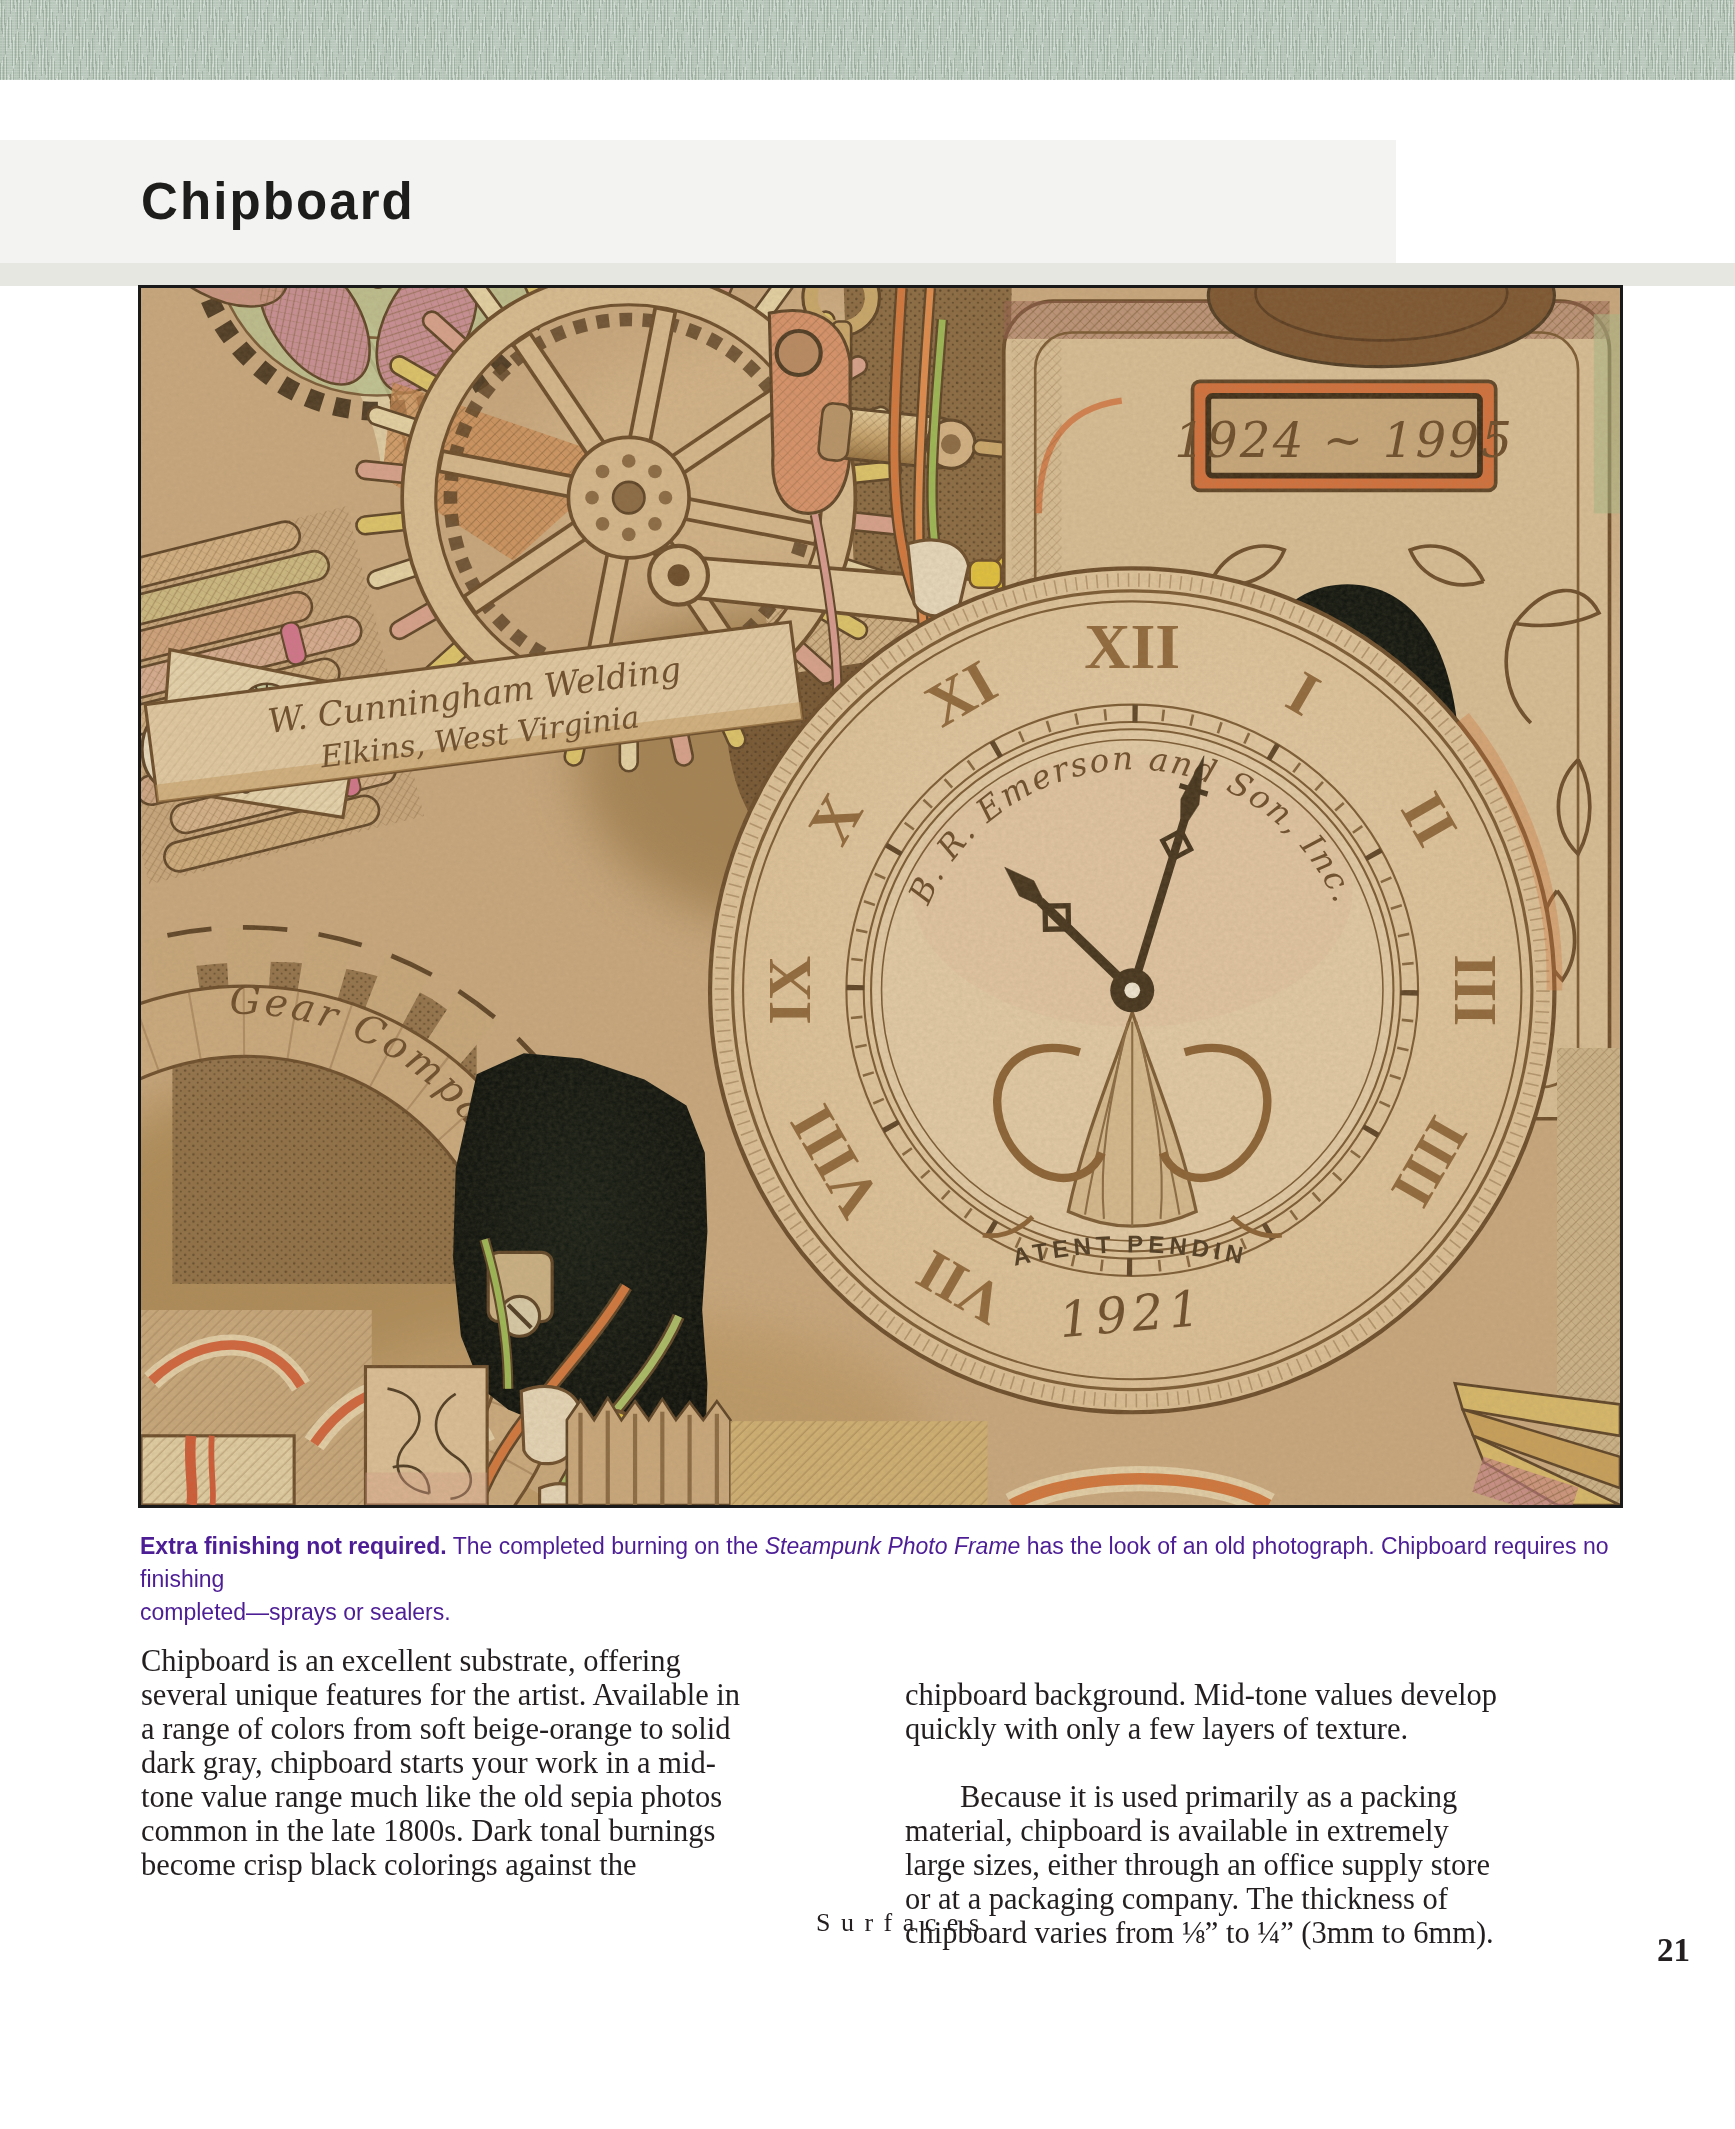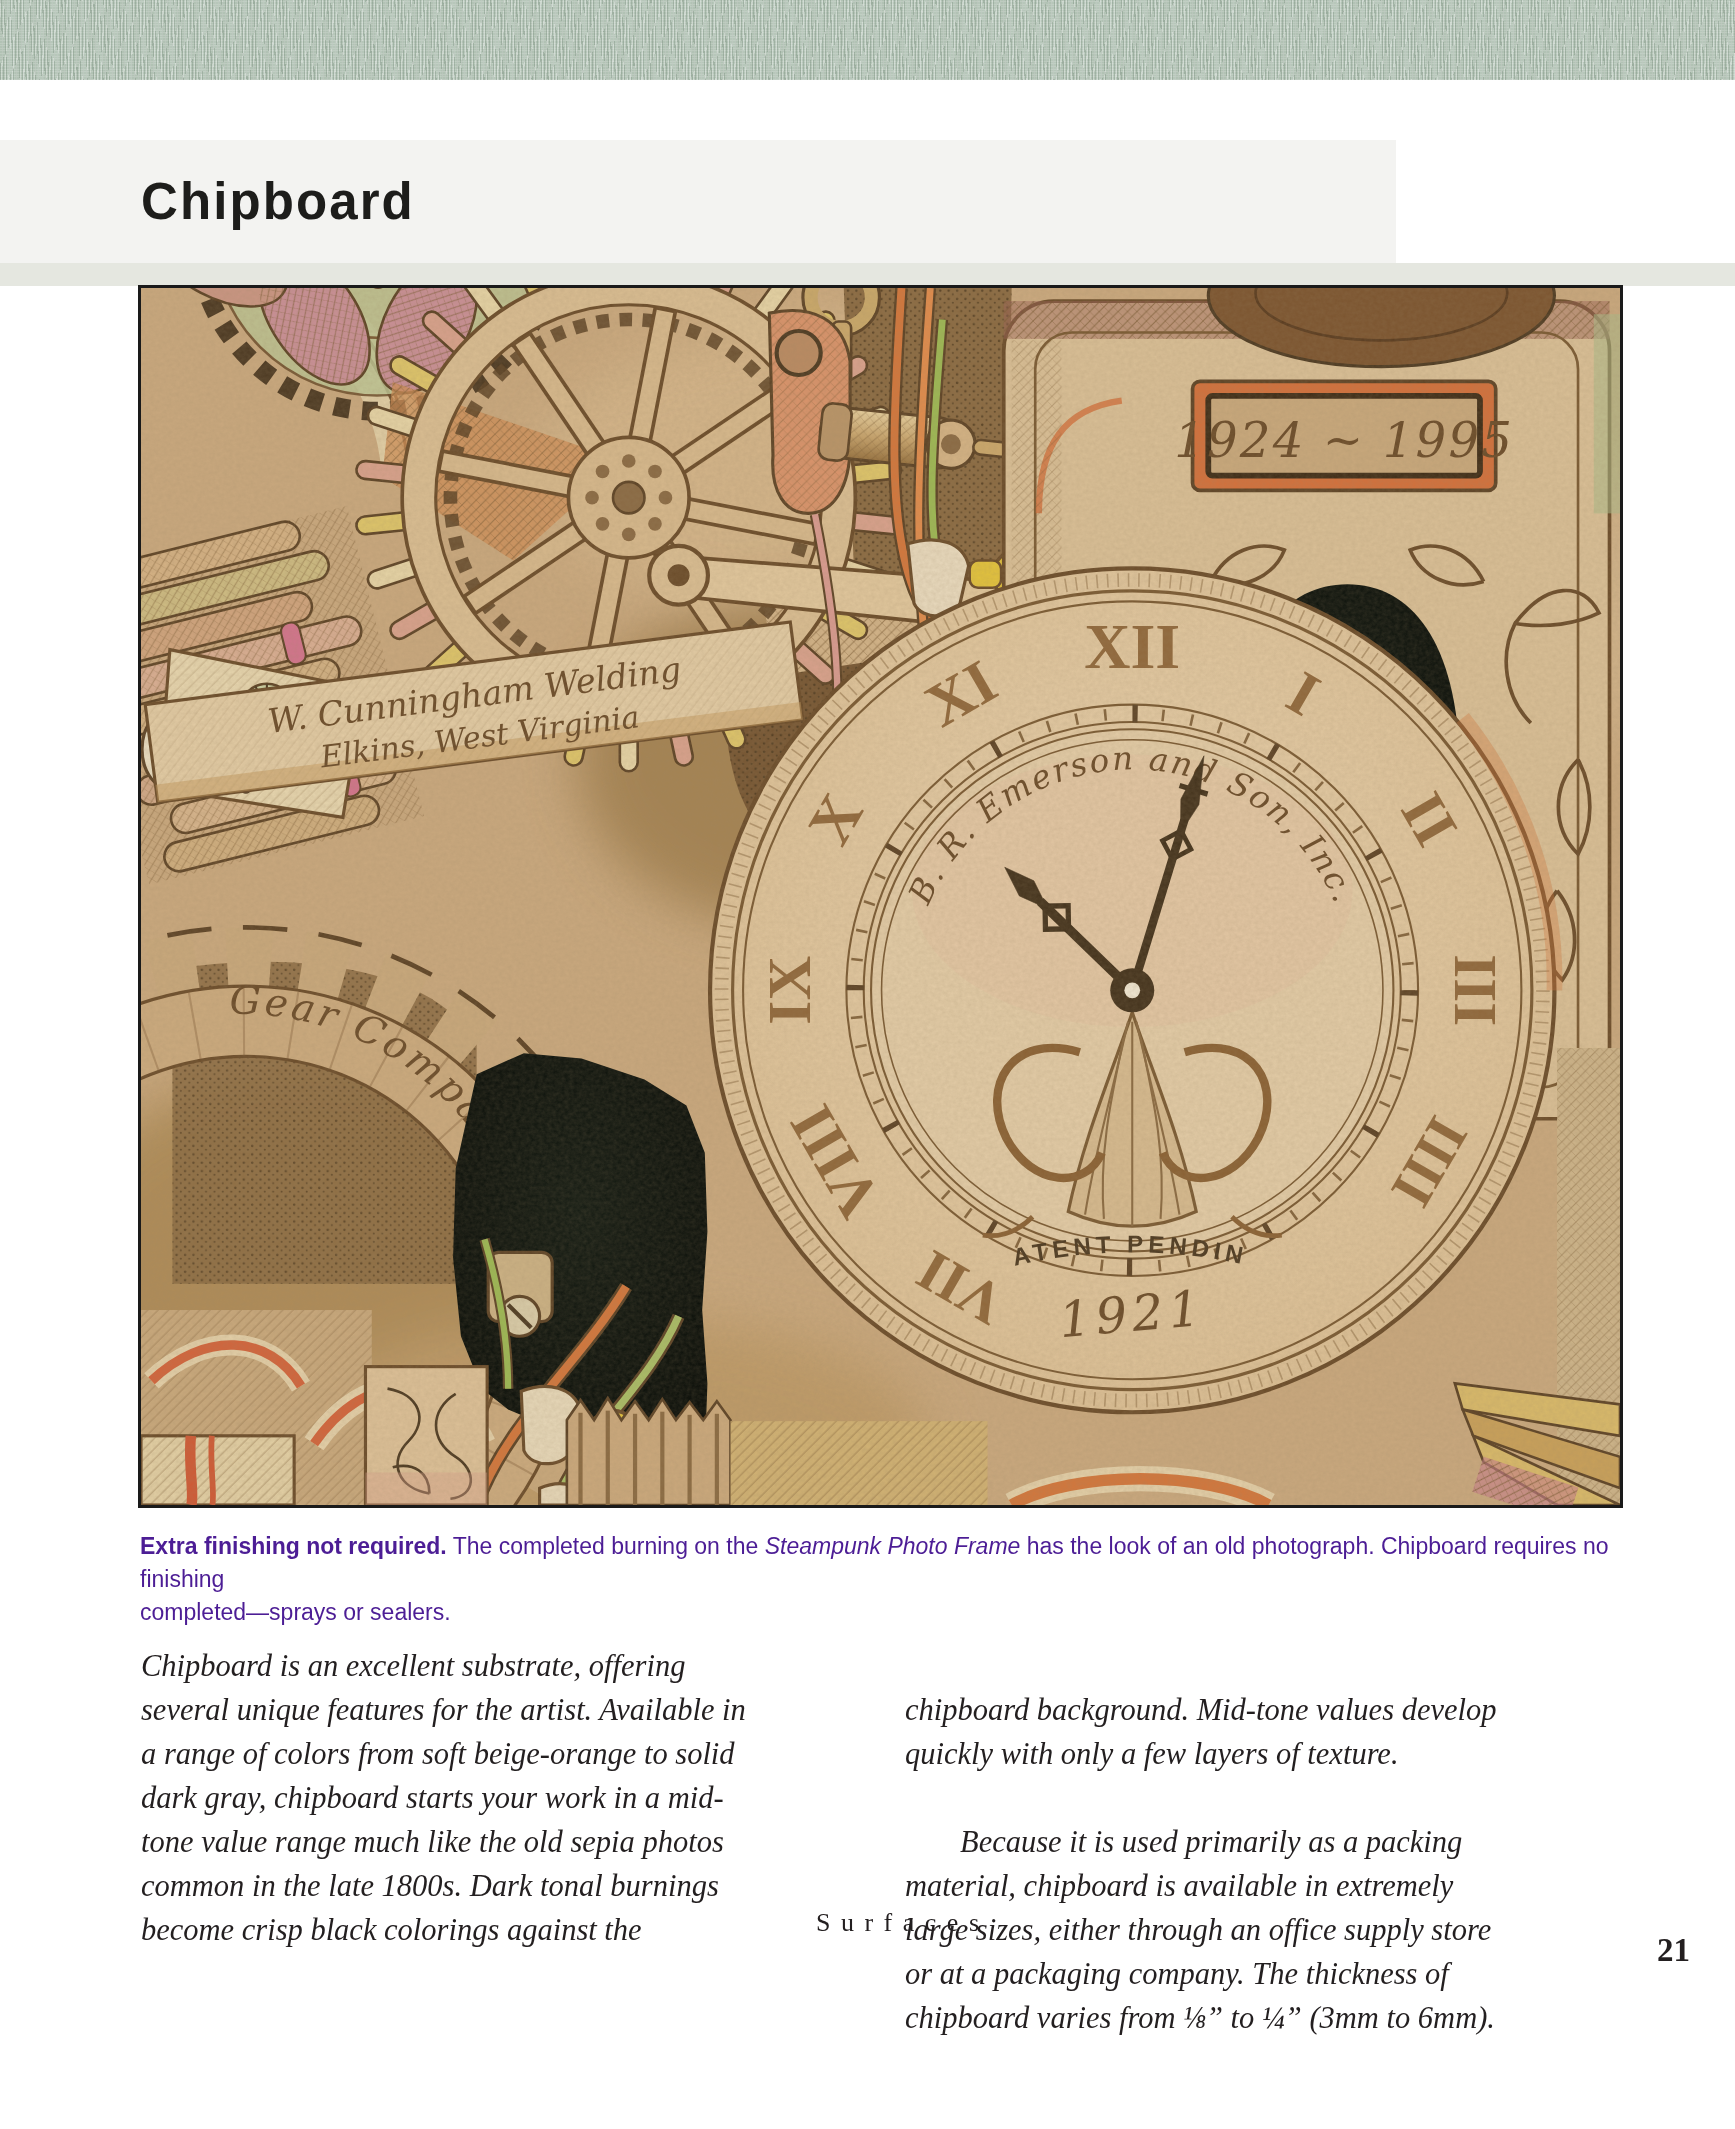--- a/index.html
+++ b/index.html
@@ -18,21 +18,21 @@
   #substrip{left:0;top:263px;width:1735px;height:23px;background:#e5e7e0;}
   
   #artwork{left:138px;top:285px;width:1485px;height:1223px;border:3.2px solid #1a1a1a;box-sizing:border-box;background:#c9a87e;}
   #artwork svg{display:block;width:100%;height:100%;}
   
   #caption{left:140px;top:1530px;width:1487px;font-family:"Liberation Sans",sans-serif;
     font-size:23px;line-height:33px;color:#4c1d95;}
   #caption .b{font-weight:bold;}
   #caption .i{font-style:italic;}
   
-  .col{top:1644px;font-size:30.5px;line-height:44px;color:#231f20;white-space:pre-line;font-style:italic;}
+  .col{top:1644px;font-size:30.5px;line-height:34px;color:#231f20;white-space:pre-line;}
   #col-left{left:141px;width:736px;}
   #col-right{left:905px;width:725px;}
   #col-right .p2{text-indent:55px;}
   
   #footer-section{left:816px;top:1908px;font-size:26px;letter-spacing:10.5px;color:#231f20;}
   #footer-page{right:45px;top:1932px;font-size:33px;font-weight:bold;color:#231f20;margin-left:12px;}
   
   .scrip{font-family:"DejaVu Serif",serif;font-style:italic;fill:#6b4c2a;}
   .numer{font-family:"Liberation Serif",serif;font-weight:bold;fill:#8a6134;opacity:.92;}
 </style>

